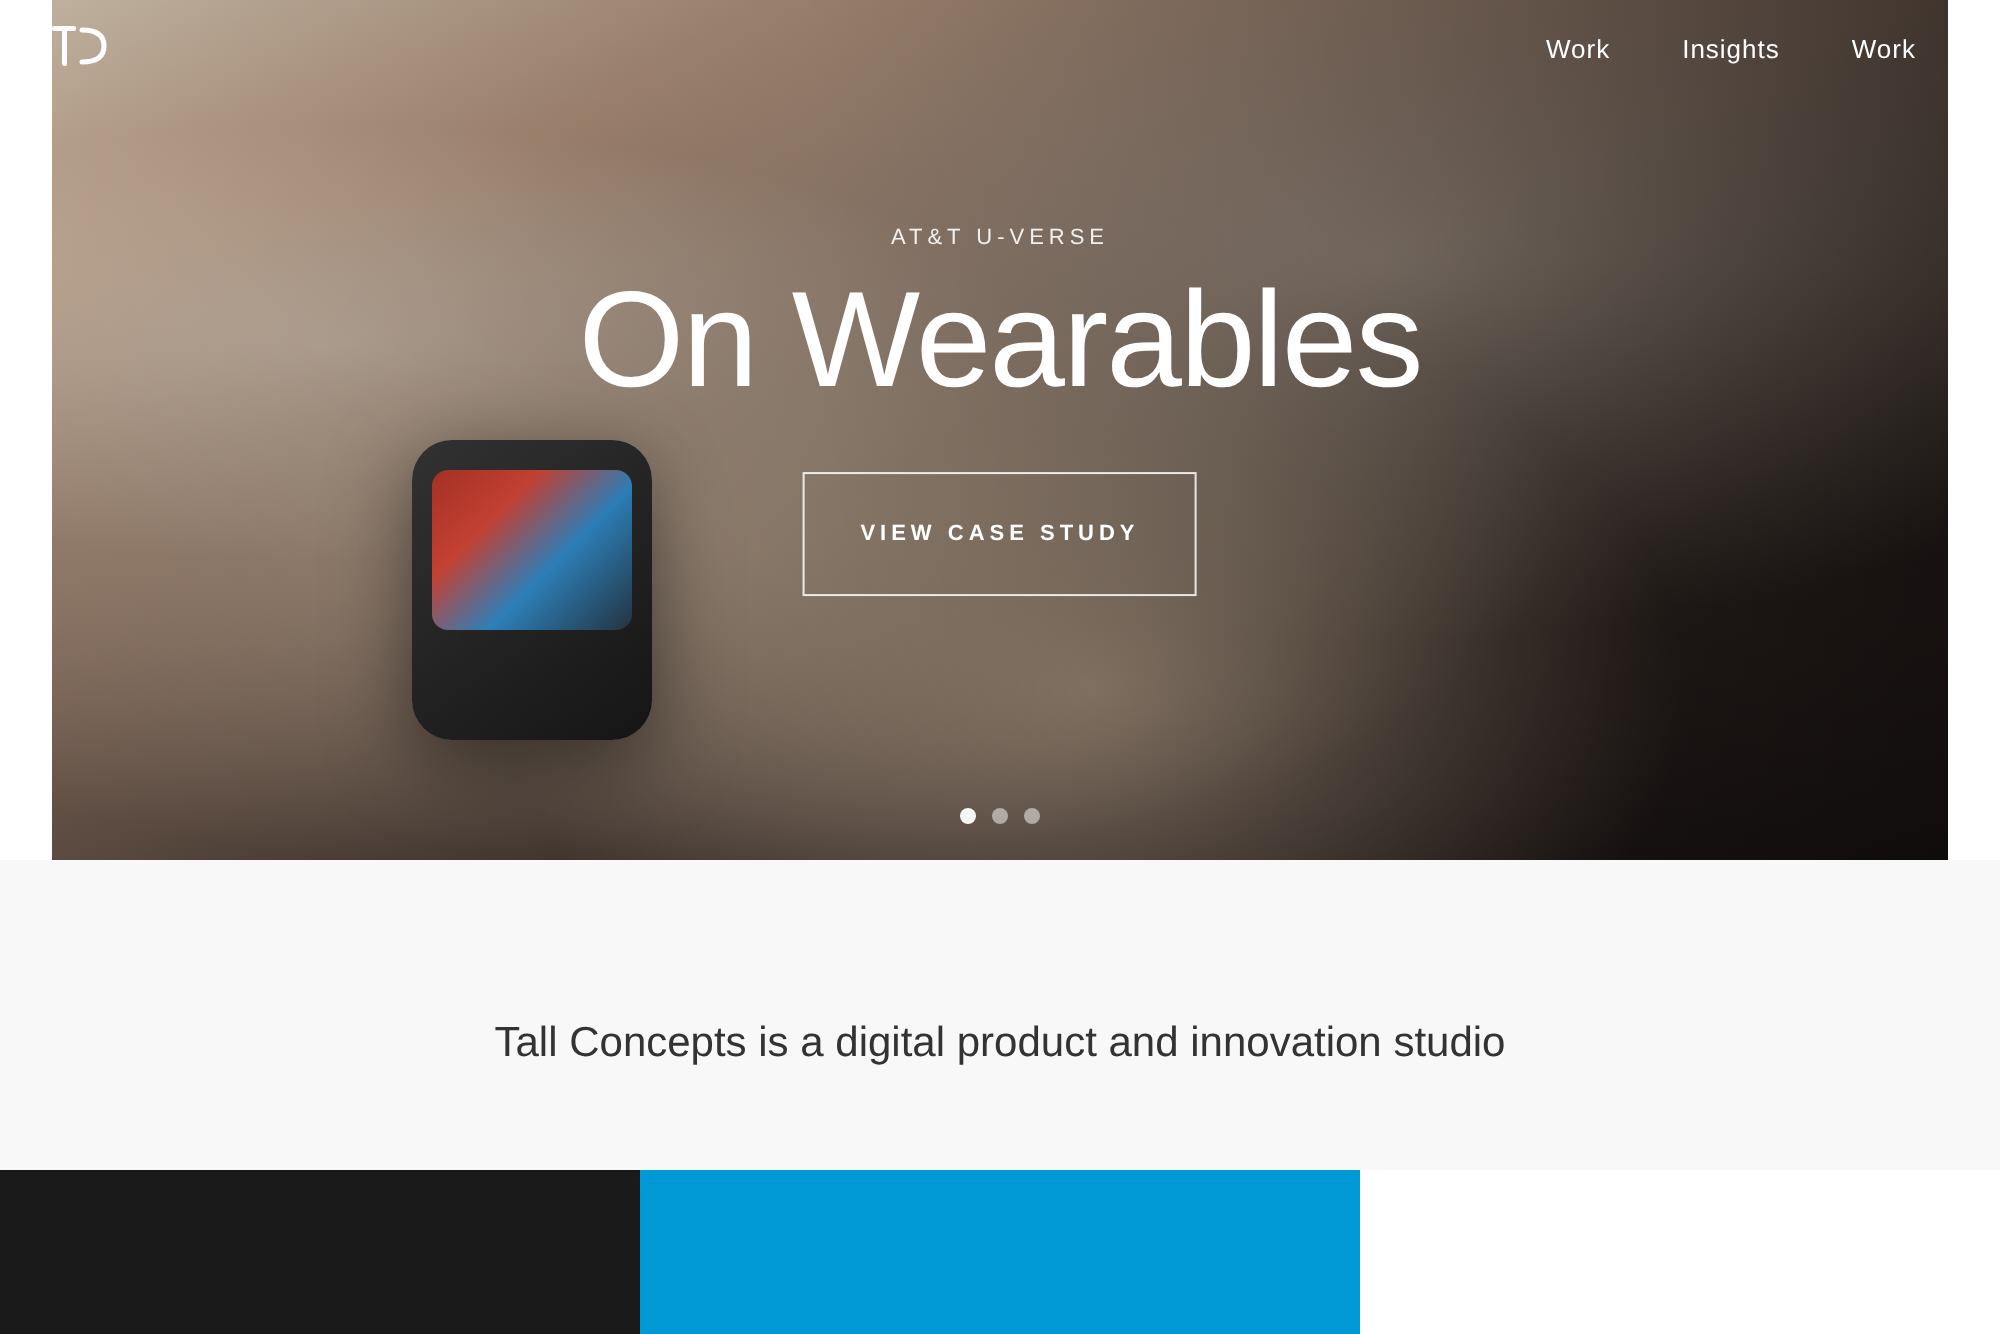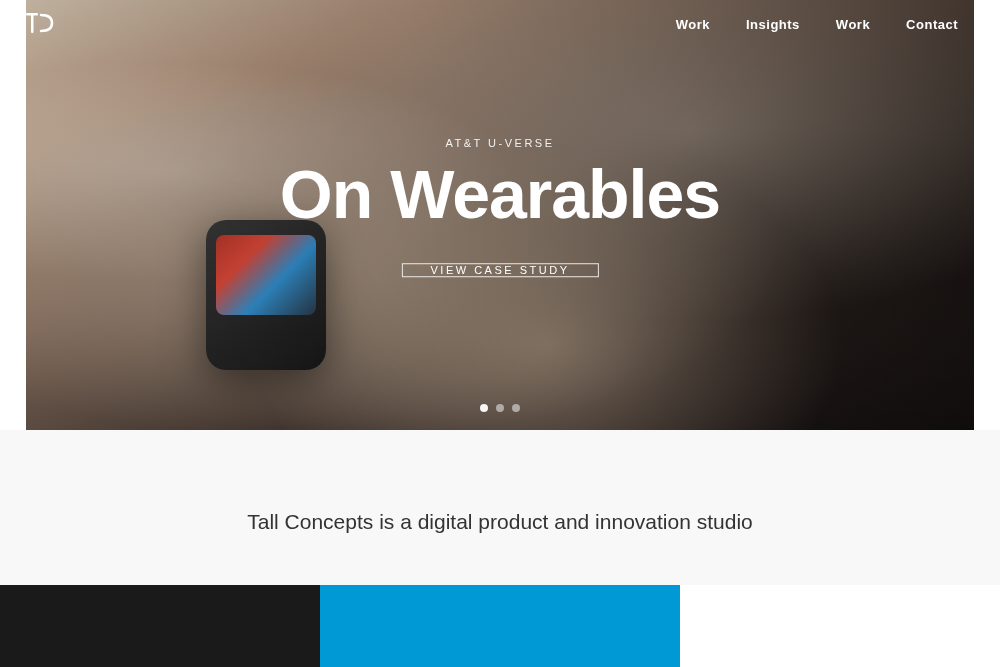--- a/index.html
+++ b/index.html
@@ -29,21 +29,21 @@
       height: 30px;
     }
     .nav-links {
       display: flex;
       gap: 0;
     }
     .nav-link {
       color: #fff;
       text-decoration: none;
       font-size: 13px;
-      font-weight: 700;
+      font-weight: 400;
       letter-spacing: 0.5px;
       padding: 4px 18px;
       height: 48px;
       display: flex;
       align-items: center;
     }
 
     
     .hero {
       position: relative;
@@ -119,36 +119,36 @@
     .hero-subtitle {
       font-size: 11px;
       letter-spacing: 2.5px;
       text-transform: uppercase;
       margin-bottom: 10px;
       font-weight: 400;
       opacity: 0.9;
     }
     .hero-title {
       font-size: 68px;
-      font-weight: 700;
+      font-weight: 400;
       letter-spacing: -1px;
       line-height: 1.05;
       margin-bottom: 30px;
       white-space: nowrap;
     }
     .hero-cta {
       display: inline-block;
       border: 1.5px solid rgba(255,255,255,0.85);
       color: #fff;
       text-decoration: none;
       font-size: 11px;
       letter-spacing: 2.5px;
       text-transform: uppercase;
-      padding: 0 28px;
-      font-weight: 400;
+      padding: 24px 28px;
+      font-weight: 700;
       cursor: pointer;
       background: transparent;
     }
 
     
     .hero-dots {
       position: absolute;
       bottom: 18px;
       left: 50%;
       transform: translateX(-50%);
@@ -215,21 +215,20 @@
 
       <rect x="2" y="4" width="12" height="2.5" rx="1" fill="white"></rect>
       <rect x="7" y="4" width="2.5" height="20" rx="1" fill="white"></rect>
       <path d="M17 6 Q28 6 28 14 Q28 22 17 22" stroke="white" stroke-width="2.5" fill="none" stroke-linecap="round"></path>
     </svg>
   </div>
   <div class="nav-links">
     <a class="nav-link">Work</a>
     <a class="nav-link">Insights</a>
     <a class="nav-link">Work</a>
-    <a class="nav-link">Contact</a>
   </div>
 </nav>
 
 <section class="hero">
   <div class="hero-bg"></div>
   <div class="hero-photo"></div>
 
   <div class="hero-watch">
     <div class="hero-watch-screen"></div>
   </div>

